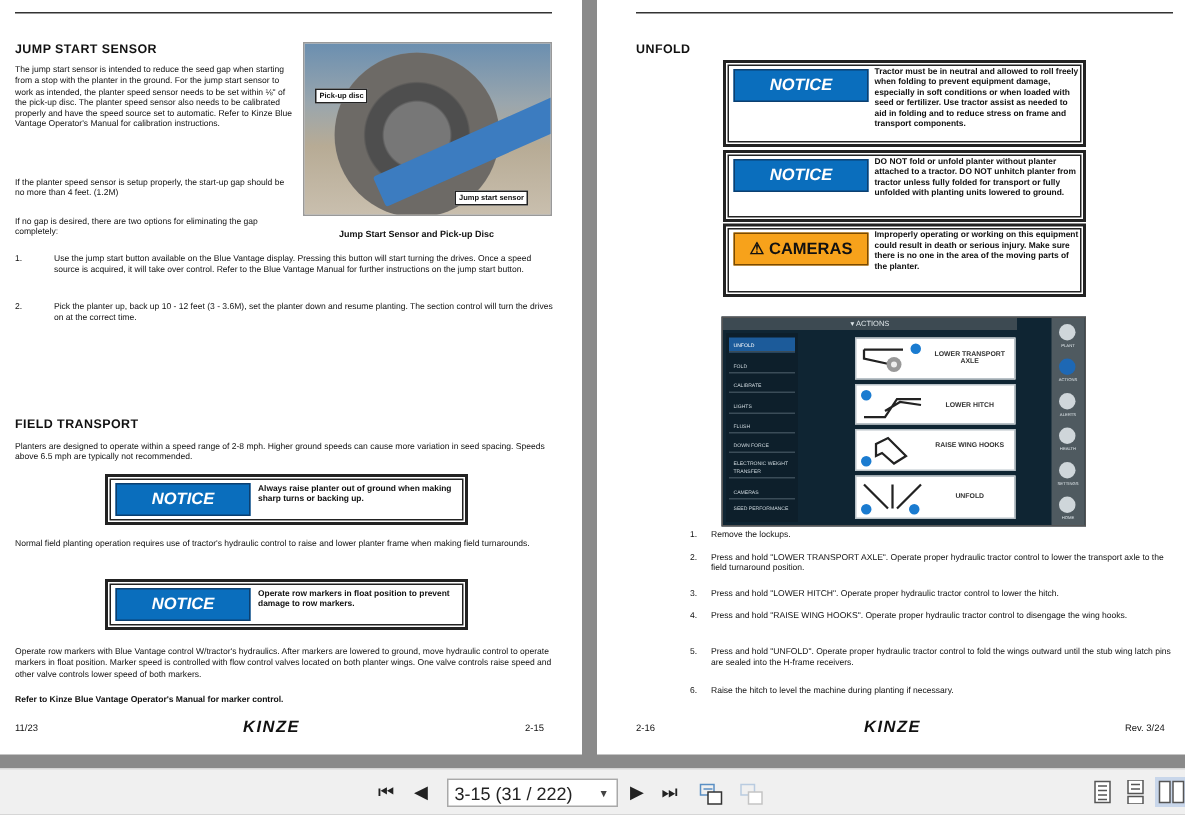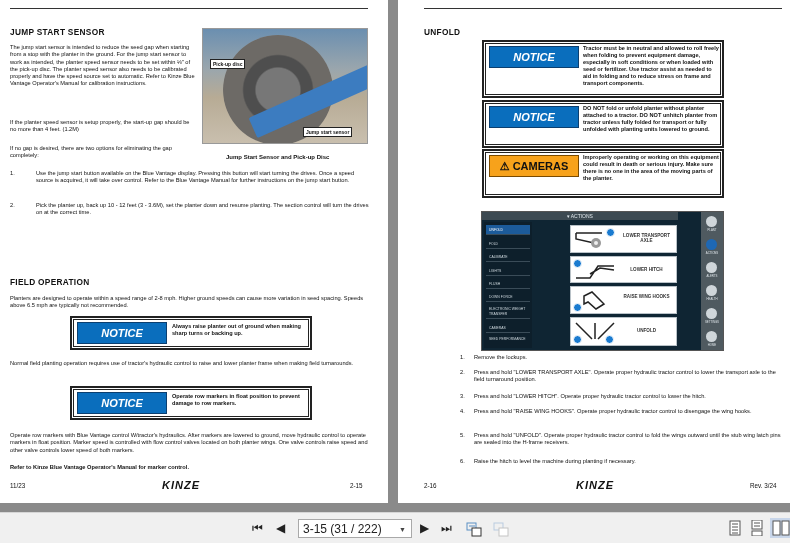--- a/index.html
+++ b/index.html
@@ -66,21 +66,21 @@
       <div class="tag" style="left:7px;top:30px">Pick-up disc</div>
       <div class="tag" style="left:100px;top:98px">Jump start sensor</div>
     </div>
     <div class="caption" style="left:226px;top:162px">Jump Start Sensor and Pick-up Disc</div>
 
     <div class="ol-num" style="left:10px;top:178px">1.</div>
     <div class="p" style="left:36px;top:178px;width:335px">Use the jump start button available on the Blue Vantage display. Pressing this button will start turning the drives. Once a speed source is acquired, it will take over control. Refer to the Blue Vantage Manual for further instructions on the jump start button.</div>
     <div class="ol-num" style="left:10px;top:210px">2.</div>
     <div class="p" style="left:36px;top:210px;width:335px">Pick the planter up, back up 10 - 12 feet (3 - 3.6M), set the planter down and resume planting. The section control will turn the drives on at the correct time.</div>
 
-    <div class="h2" style="left:10px;top:285px">FIELD OPERATION</div>
+    <div class="h2" style="left:10px;top:285px">FIELD TRANSPORT</div>
     <div class="p" style="left:10px;top:303px;width:360px">Planters are designed to operate within a speed range of 2-8 mph. Higher ground speeds can cause more variation in seed spacing. Speeds above 6.5 mph are typically not recommended.</div>
 
     <div class="notice" style="left:70px;top:324px;width:238px;height:30px">
       <div class="badge" style="width:88px;height:20px;line-height:20px">NOTICE</div>
       <div class="txt" style="left:100px;top:5px;width:135px">Always raise planter out of ground when making sharp turns or backing up.</div>
     </div>
 
     <div class="p" style="left:10px;top:368px;width:360px">Normal field planting operation requires use of tractor's hydraulic control to raise and lower planter frame when making field turnarounds.</div>
 
     <div class="notice" style="left:70px;top:394px;width:238px;height:30px">

